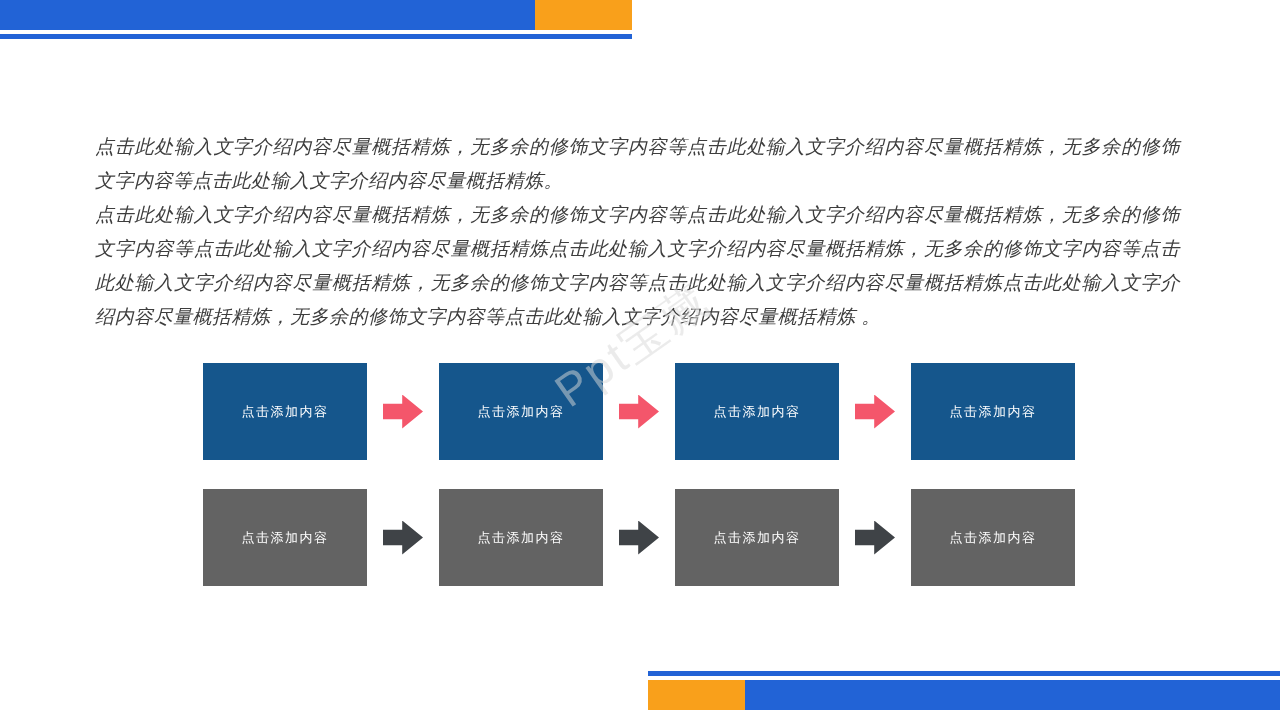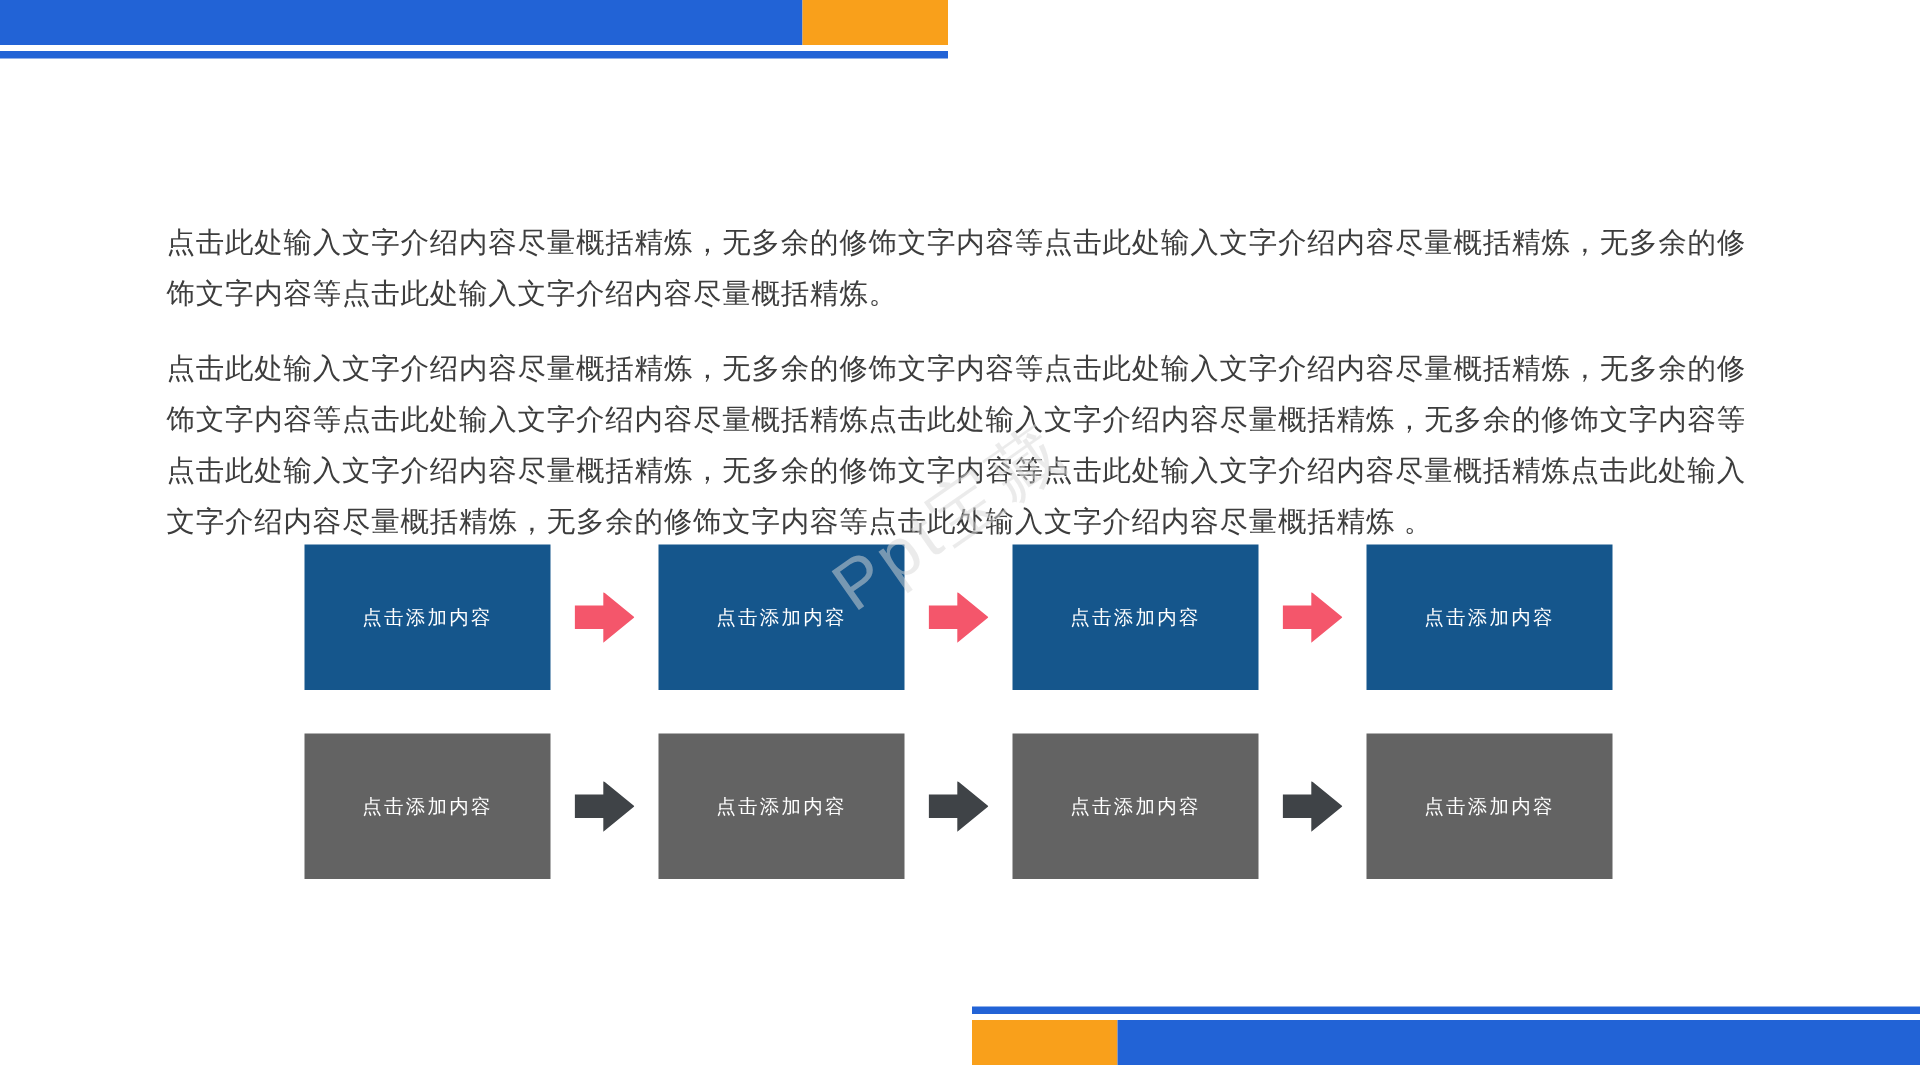--- a/index.html
+++ b/index.html
@@ -38,21 +38,21 @@
   
   .body-text {
     position: absolute;
     left: 95px; top: 130px; width: 1085px;
     color: var(--body-text);
     font-size: 19px;
     line-height: 34px;
     letter-spacing: 0.5px;
     text-align: justify;
   }
-  .body-text p { margin: 16px; }
+  .body-text p { margin: 0; font-style: italic; }
 
   
   .watermark {
     position: absolute;
     left: 545px; top: 315px;
     transform: rotate(-35deg);
     transform-origin: center;
     font-size: 46px;
     letter-spacing: 3px;
     color: var(--watermark);

